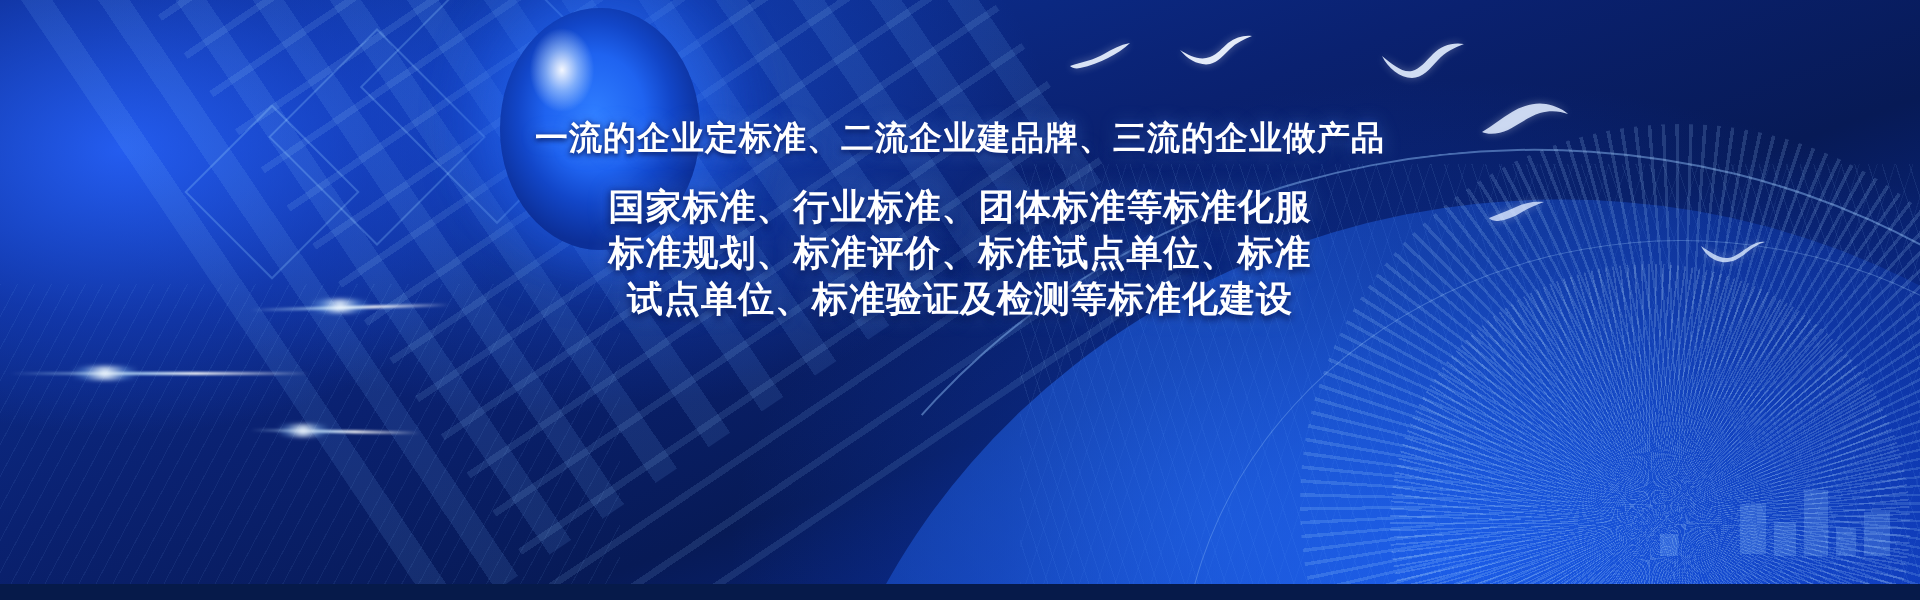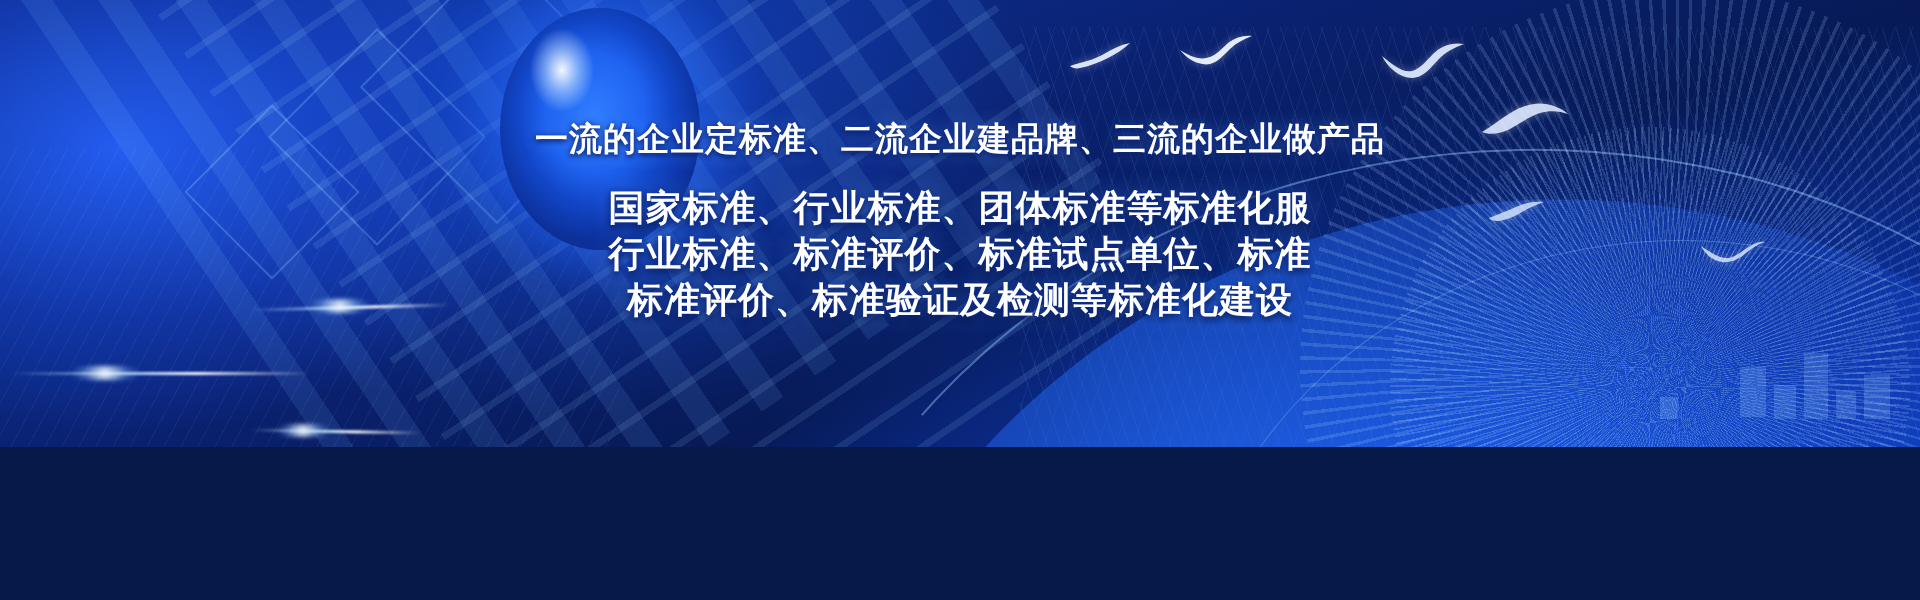--- a/index.html
+++ b/index.html
@@ -1,18 +1,18 @@
 <!DOCTYPE html>
 <html><head>
 <meta charset="utf-8">
 <style>
   html,body{margin:0;padding:0;background:#061a4a;}
   .banner{
-    position:relative;width:1920px;height:447px;overflow:hidden;
-    font-family:Liberation Sans, sans-serif;
+    position:relative;width:1920px;height:584px;overflow:hidden;
+    font-family:Liberation Serif, serif;
     background:
       radial-gradient(ellipse 560px 380px at 120px 150px, rgba(40,100,255,.85) 0%, rgba(25,70,210,.45) 45%, rgba(10,35,130,0) 75%),
       radial-gradient(ellipse 900px 600px at 1450px 560px, rgba(25,95,245,.75) 0%, rgba(15,60,190,.35) 50%, rgba(6,24,90,0) 80%),
       radial-gradient(ellipse 700px 420px at 560px 120px, rgba(30,90,240,.55) 0%, rgba(10,40,150,0) 70%),
       linear-gradient(160deg,#0b2a84 0%,#0c2f92 18%,#0a2170 42%,#071a56 62%,#0a2a8e 85%,#0d36ae 100%);
   }
   .layer{position:absolute;inset:0;}
 
   
   .stripes{
@@ -209,18 +209,18 @@
   <div class="gull" style="left:1700px;top:240px;">
     <svg width="66" height="24" viewBox="0 0 66 24">
         <path d="M1 6 C10 12 20 19 28 18 C36 17 42 11 50 6 C56 2 62 1 65 2 C58 4 52 8 46 13 C38 20 30 23 22 22 C13 21 5 14 1 6 Z" fill="#dcebff" opacity=".8"></path>
       </svg>
   </div>
 
   <div class="content">
     <div class="tagline">一流的企业定标准、二流企业建品牌、三流的企业做产品</div>
     <div class="headline">
       <span class="ln">国家标准、行业标准、团体标准等标准化服</span>
-      <span class="ln">行业标准、标准评价、标准试点单位、标准</span>
-      <span class="ln">标准评价、标准验证及检测等标准化建设</span>
+      <span class="ln">标准规划、标准评价、标准试点单位、标准</span>
+      <span class="ln">试点单位、标准验证及检测等标准化建设</span>
     </div>
   </div>
 
 </div>
 
 </body></html>

